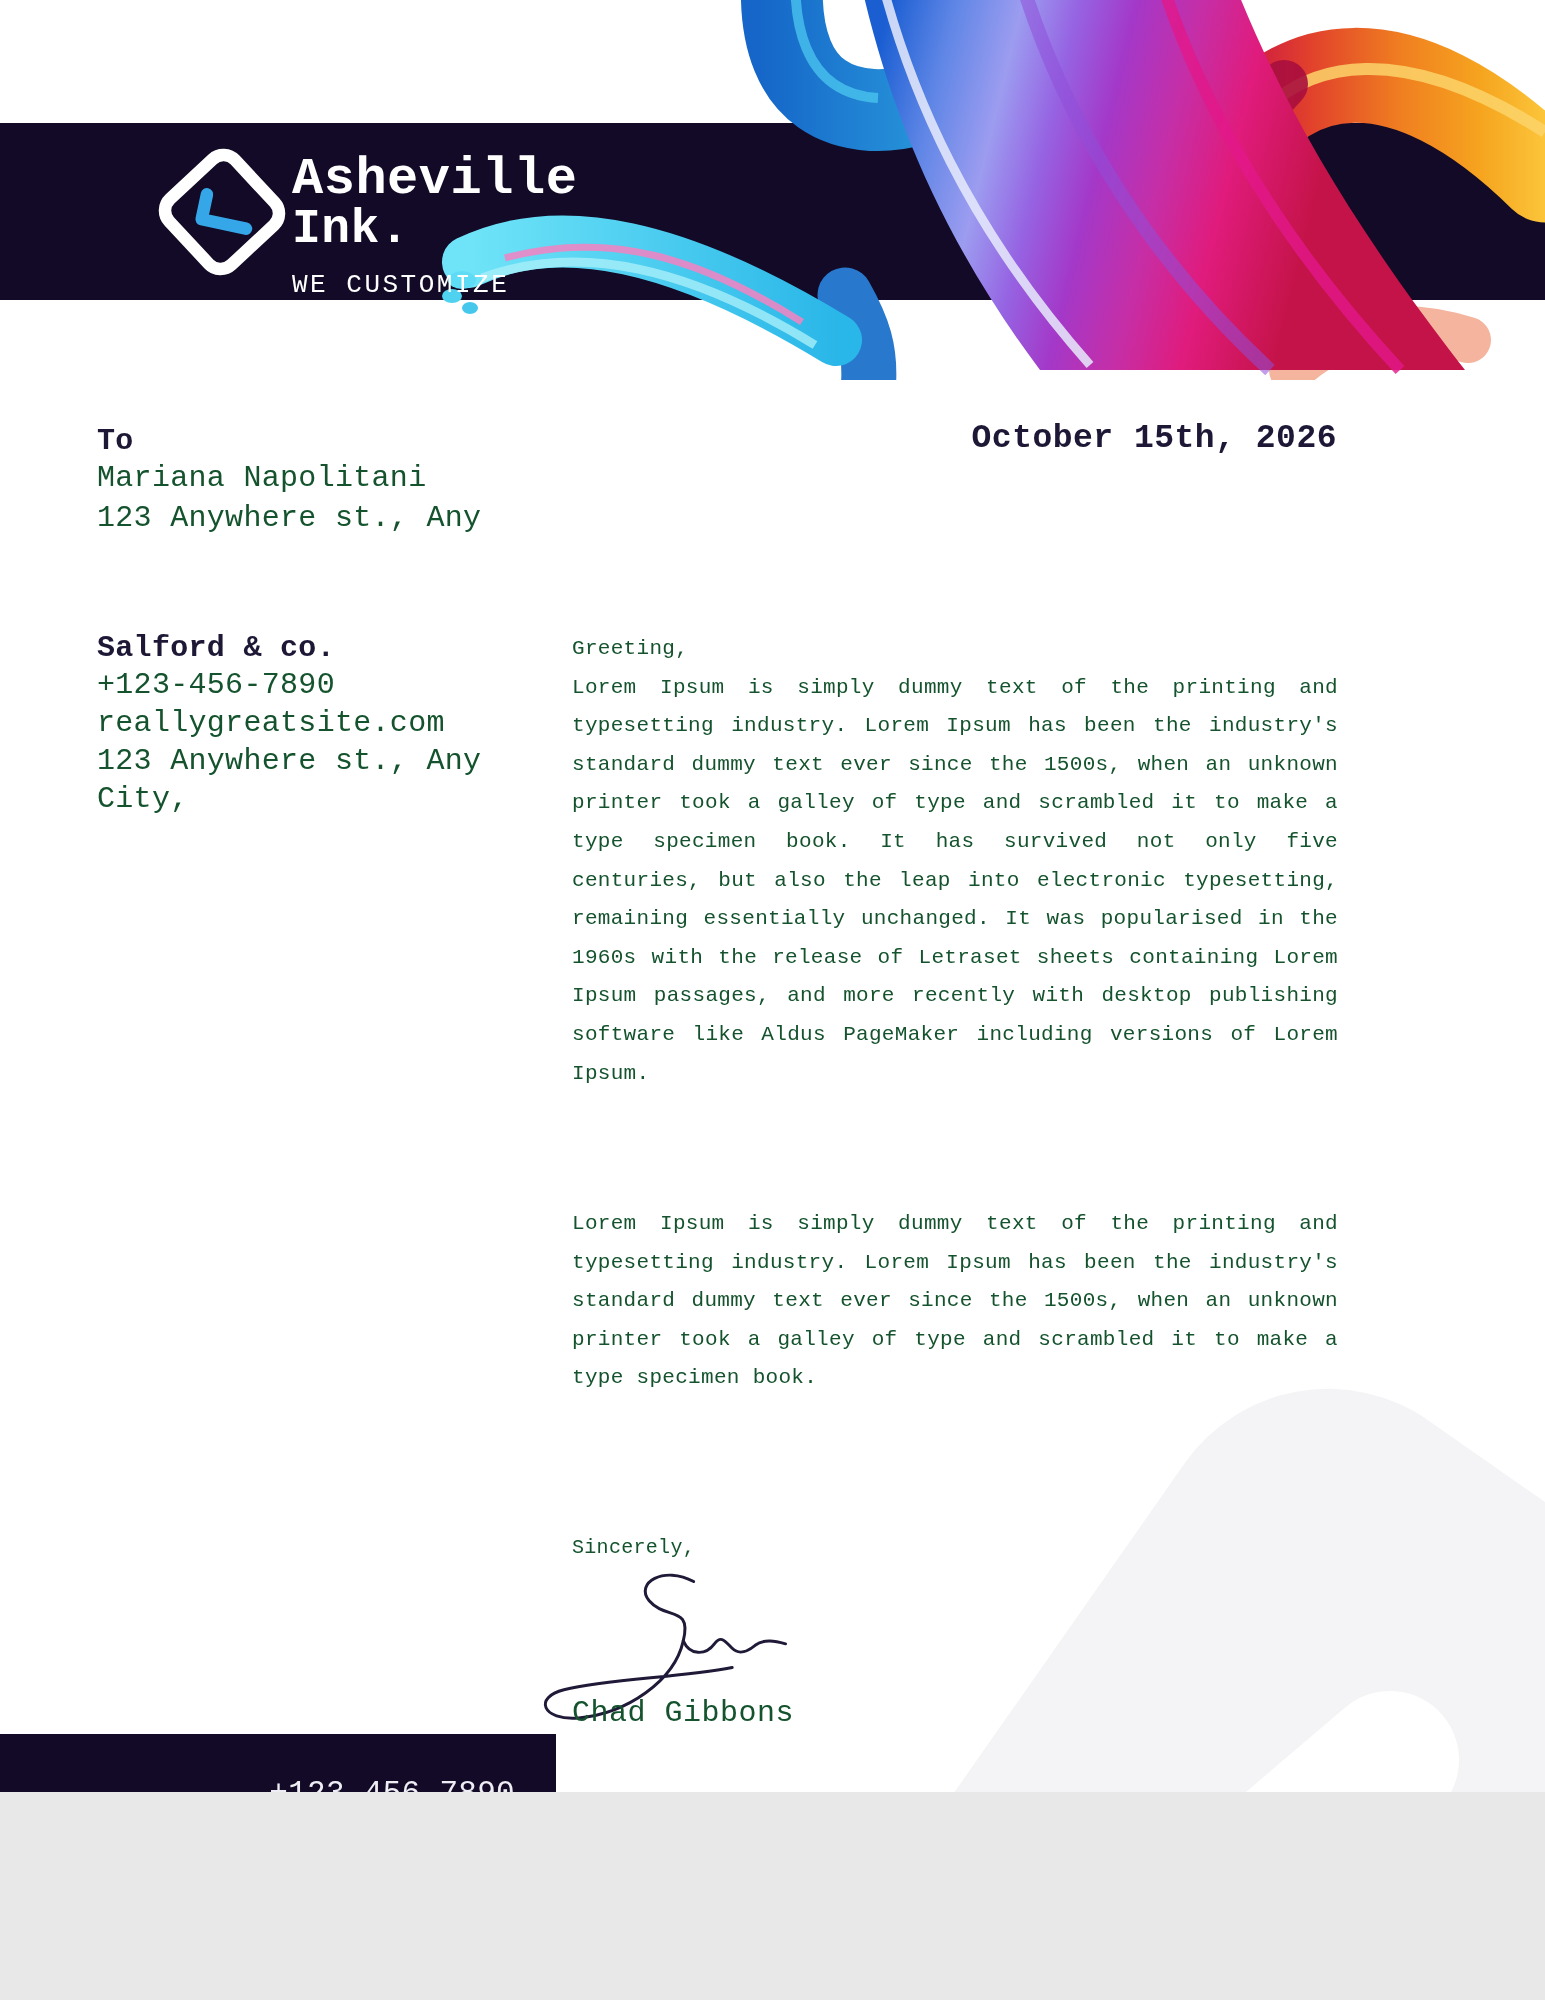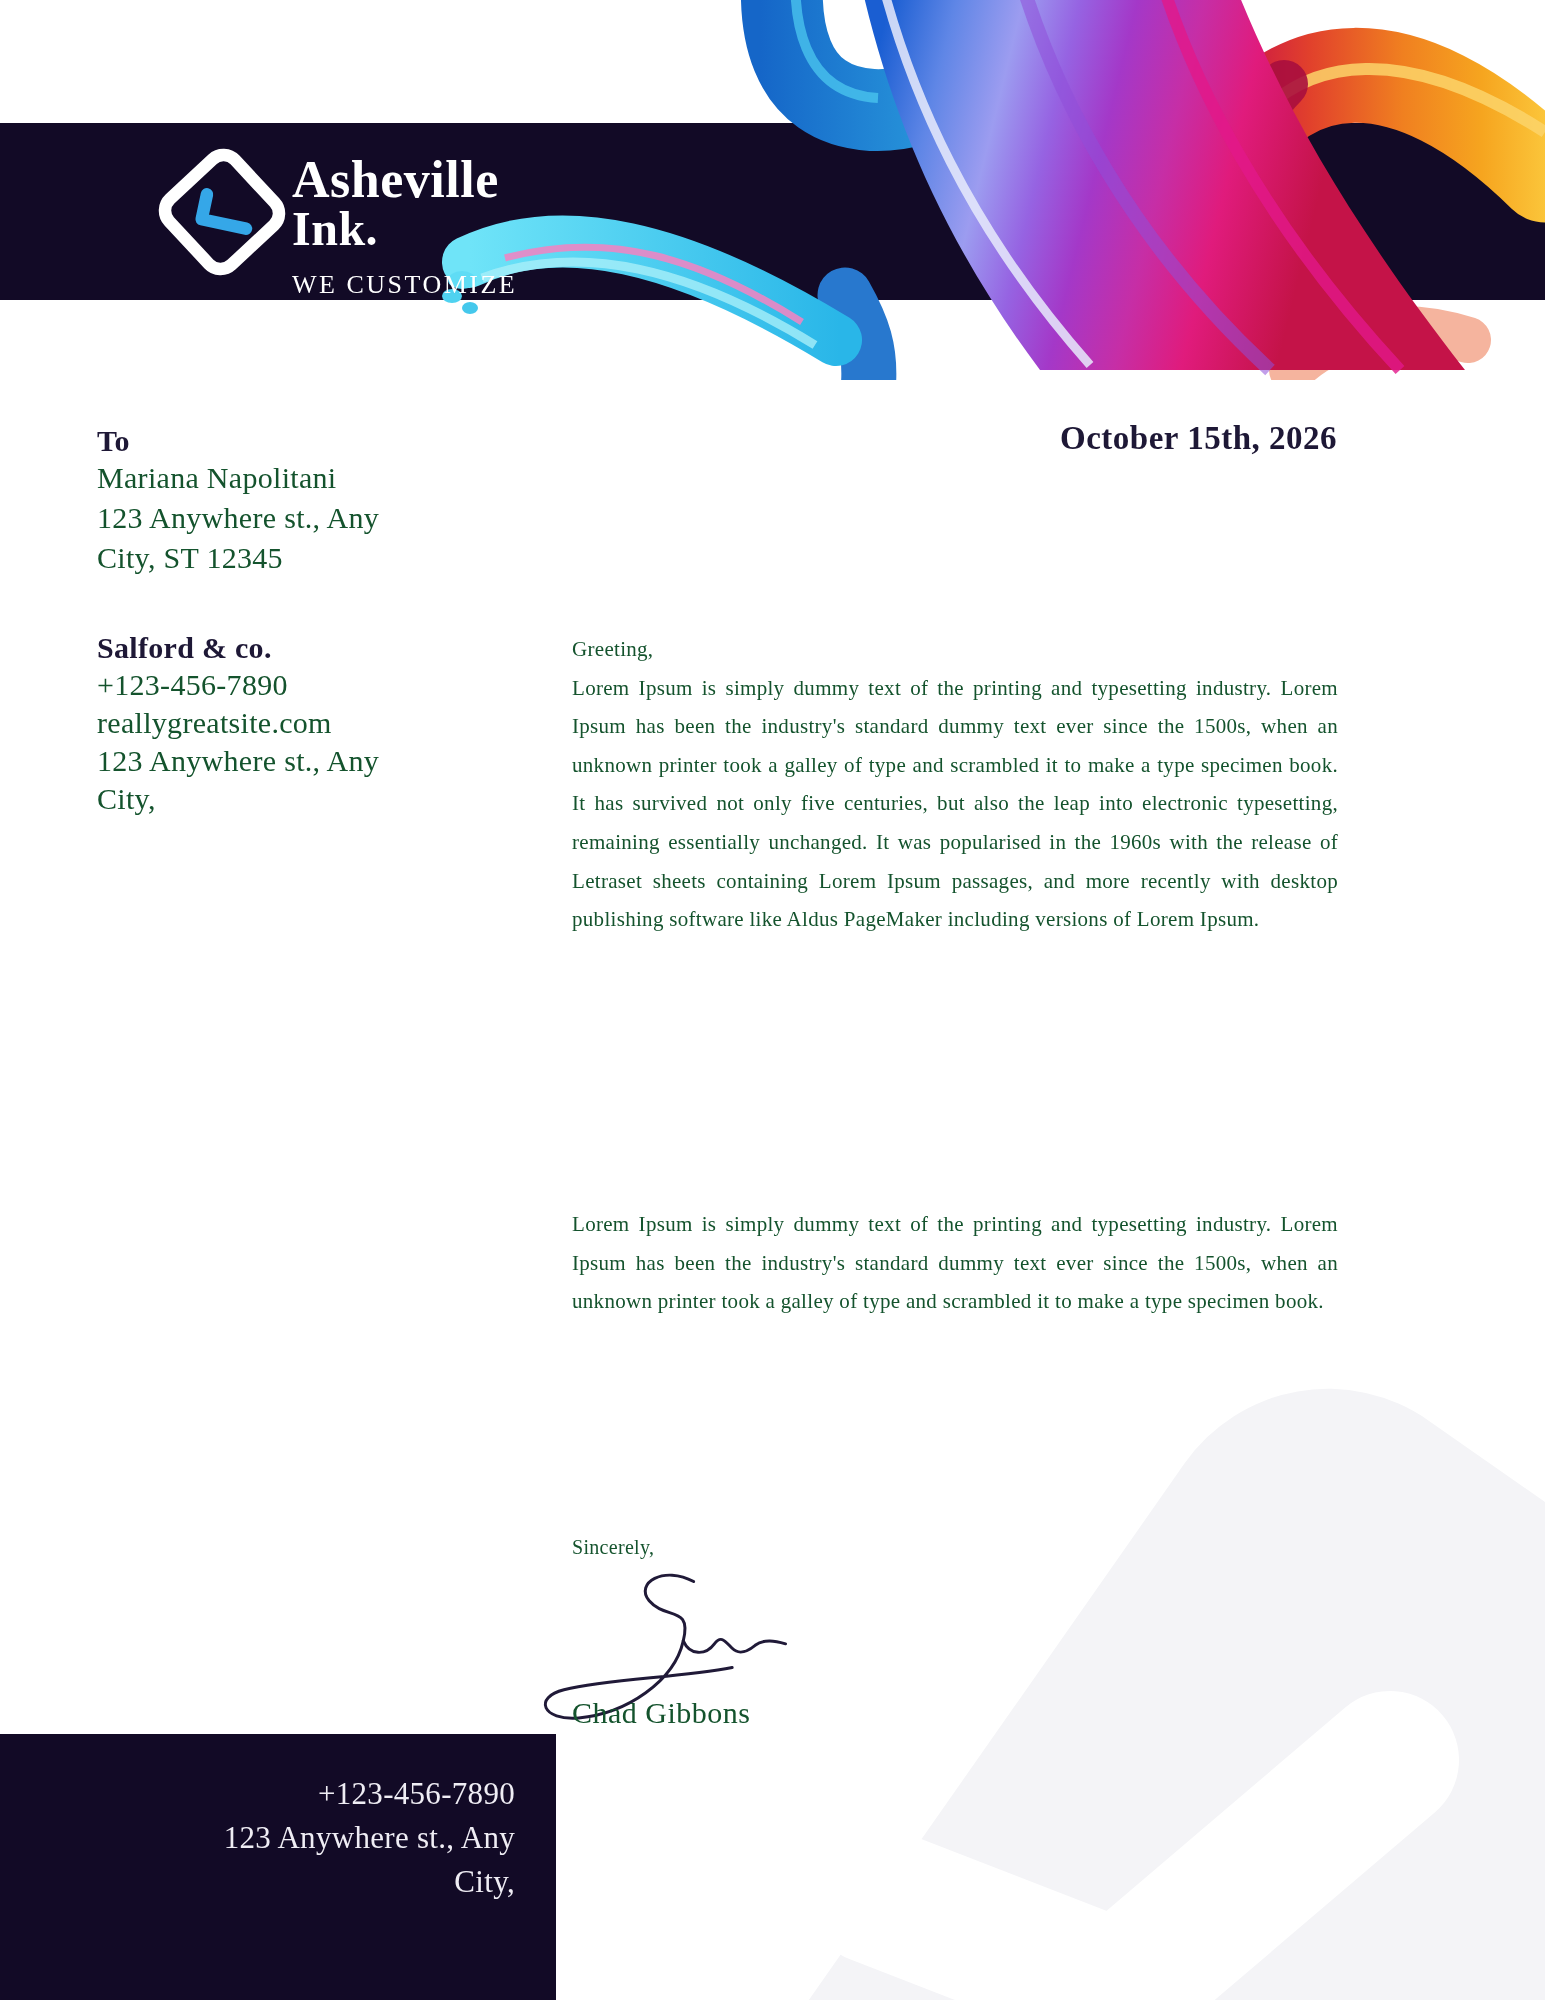--- a/index.html
+++ b/index.html
@@ -1,19 +1,19 @@
 <!DOCTYPE html>
 <html><head>
 <meta charset="utf-8">
 <style>
   html,body{margin:0;padding:0;background:#e8e8e8;}
   .page{
-    position:relative;width:1545px;height:2000px;margin:0 auto;
+    position:relative;width:1545px;height:1792px;margin:0 auto;
     background:#ffffff;overflow:hidden;
-    font-family:Liberation Serif, serif;
+    font-family:Liberation Mono, monospace;
   }
   svg{display:block}
   
   .band{position:absolute;left:0;top:123px;width:1545px;height:177px;background:#120A26;}
   .ribbon{position:absolute;left:0;top:0;width:1545px;height:380px;pointer-events:none;}
   .logo-svg{position:absolute;left:140px;top:128px;width:170px;height:170px;}
   .logo-text{position:absolute;left:292px;top:154px;color:#ffffff;}
   .logo-line1{font-size:52px;font-weight:700;line-height:52px;letter-spacing:.5px;}
   .logo-line2{font-size:48px;font-weight:700;line-height:46px;letter-spacing:.5px;}
   .logo-tagline{margin-top:18px;font-size:26px;font-weight:400;letter-spacing:2.5px;}
@@ -124,21 +124,20 @@
     <div class="logo-line2">Ink.</div>
     <div class="logo-tagline">WE CUSTOMIZE</div>
   </div>
 
   <div class="date heading-c">October 15th, 2026</div>
 
   <div class="addr-block to-block">
     <div class="addr-label heading-c">To</div>
     <div class="body-c">Mariana Napolitani</div>
     <div class="body-c">123 Anywhere st., Any</div>
-    <div class="body-c">City, ST 12345</div>
   </div>
 
   <div class="addr-block from-block">
     <div class="addr-label heading-c">Salford &amp; co.</div>
     <div class="body-c">+123-456-7890</div>
     <div class="body-c">reallygreatsite.com</div>
     <div class="body-c">123 Anywhere st., Any</div>
     <div class="body-c">City,</div>
   </div>
 

